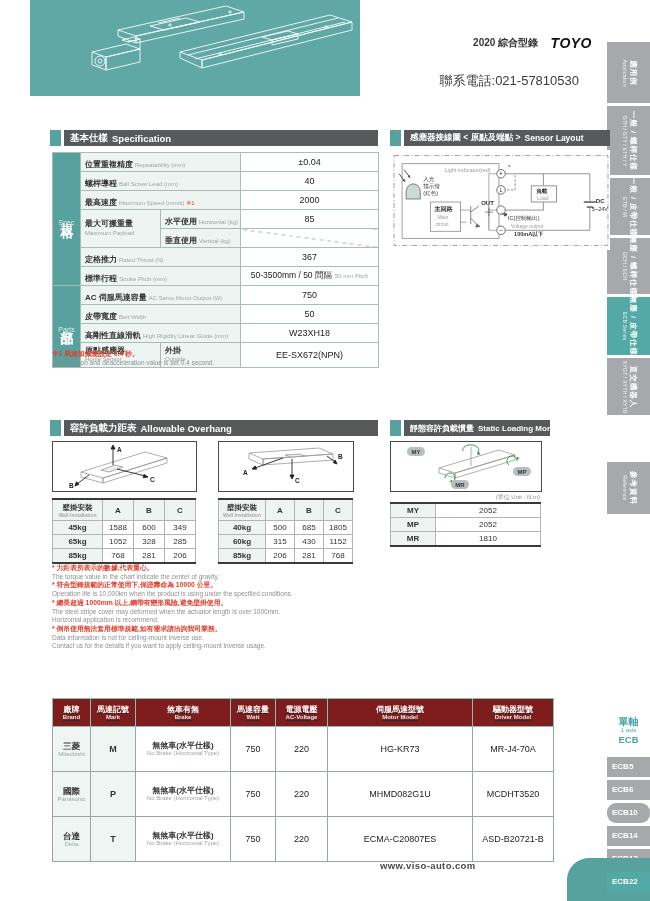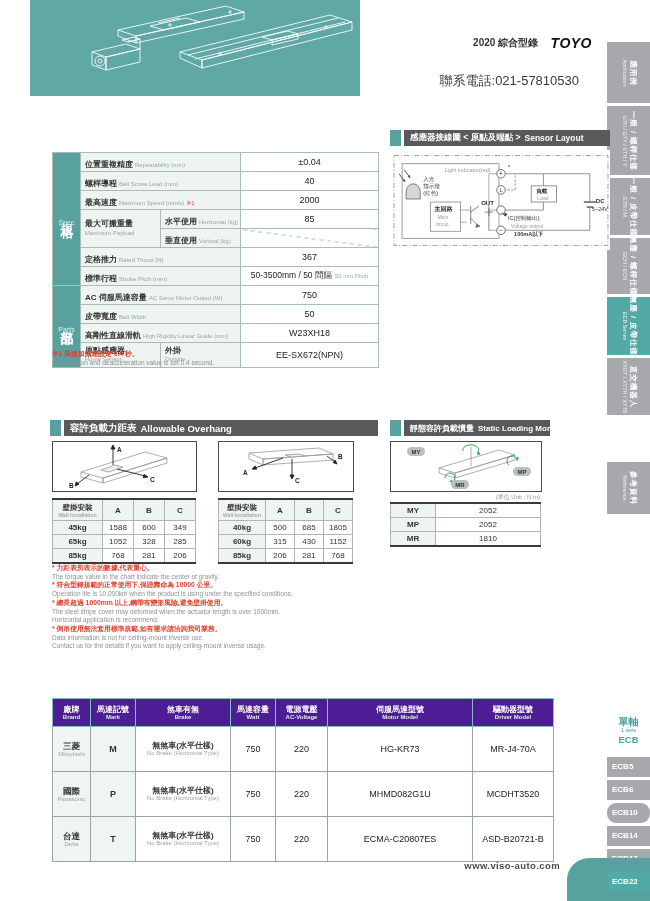--- a/index.html
+++ b/index.html
@@ -49,21 +49,21 @@
   .wz{display:block;font-size:7.5px;font-weight:bold;color:#333;line-height:9px;}
   .we{display:block;font-size:5px;color:#a7a7a7;line-height:6px;}
   .colh{font-size:8px;font-weight:bold;color:#333;}
   .oh-table td{height:13px;font-size:8px;color:#333;}
   .oh-table td.load{background:#eef4f1;font-weight:bold;}
   .mo-unit{position:absolute;left:390px;top:493px;width:150px;text-align:right;font-size:6px;color:#8d9093;}
   
   .fnotes{position:absolute;left:52px;top:564px;width:335px;}
   
   .motor-table{position:absolute;left:52px;top:698px;width:501px;border-collapse:collapse;table-layout:fixed;border:1px solid #6f7a78;}
-  .motor-table th{background:#4c1d95;border:1px solid #86bcb9;height:23px;padding:2px;}
+  .motor-table th{background:#7f1d1d;border:1px solid #86bcb9;height:23px;padding:2px;text-decoration:underline;}
   .hz{display:block;font-size:8px;font-weight:bold;color:#fff;line-height:9px;}
   .he{display:block;font-size:6px;color:#dcefed;line-height:7px;}
   .motor-table td{border:1px solid #9aa5a2;height:44px;text-align:center;background:#fff;padding:0;}
   .motor-table td.brand,.motor-table td.mark{background:#eef5f2;}
   .bz{display:block;font-size:8.5px;font-weight:bold;color:#333;line-height:10px;}
   .be{display:block;font-size:6px;color:#9aa7a4;line-height:7px;}
   .motor-table td.mark{font-size:9px;font-weight:bold;color:#333;}
   .kz{display:block;font-size:8px;font-weight:bold;color:#333;line-height:9px;}
   .ke{display:block;font-size:6px;color:#9aa7a4;line-height:7px;}
   .motor-table td.num{font-size:9px;color:#222;}
@@ -74,21 +74,21 @@
   .t-zh{display:block;font-size:7.5px;font-weight:bold;color:#fff;line-height:10px;letter-spacing:1px;}
   .t-en{display:block;font-size:5.5px;color:#f0f0f0;line-height:7px;}
   
   .ecb-head{position:absolute;left:607px;top:716px;width:43px;text-align:center;color:#4aa5a2;}
   .eh1{font-size:10px;font-weight:bold;line-height:11px;}
   .eh2{font-size:6px;line-height:7px;}
   .eh3{font-size:9.5px;font-weight:bold;line-height:11px;}
   .ecb-tab{position:absolute;left:607px;width:43px;height:20px;background:#a6a8ab;color:#fff;font-size:8px;font-weight:bold;line-height:20px;padding-left:5px;box-sizing:border-box;}
   .ecb-tab.active{background:#53a9a5;}
   .corner{position:absolute;left:567px;top:858px;width:83px;height:43px;background:#57a19e;border-top-left-radius:22px;}
-  .website{position:absolute;left:380px;top:860px;width:180px;text-align:right;font-size:9.5px;font-weight:bold;color:#4a4a4a;letter-spacing:.4px;}
+  .website{position:absolute;left:380px;top:860px;width:180px;font-size:9.5px;font-weight:bold;color:#4a4a4a;letter-spacing:.4px;}
 </style>
 </head>
 <body>
 
 <div class="page">
 
   <div class="hero">
     <svg width="330" height="96" viewBox="0 0 330 96">
       <g fill="none" stroke="#ffffff" stroke-width="0.9" opacity="0.95">
 
@@ -164,20 +164,27 @@
         <span class="t-en">XYGT / XYTH / XYTB</span>
       </div>
   </div>
   <div class="side-tab" style="top:462px;height:52px;">
     <div class="rot">
         <span class="t-zh">參考資料</span>
         <span class="t-en">Reference</span>
       </div>
   </div>
 
+  <div class="sec" style="left:50px;top:130px;width:328px;">
+    <div class="sq"></div>
+    <div class="bar">
+        <span class="tz">基本仕樣</span>
+        <span class="te">Specification</span>
+      </div>
+  </div>
 
   <table class="spec-table">
     <colgroup>
         <col style="width:28px">
         <col style="width:80px">
         <col style="width:80px">
         <col style="width:138px">
       </colgroup>
     <tbody>
         <tr>

